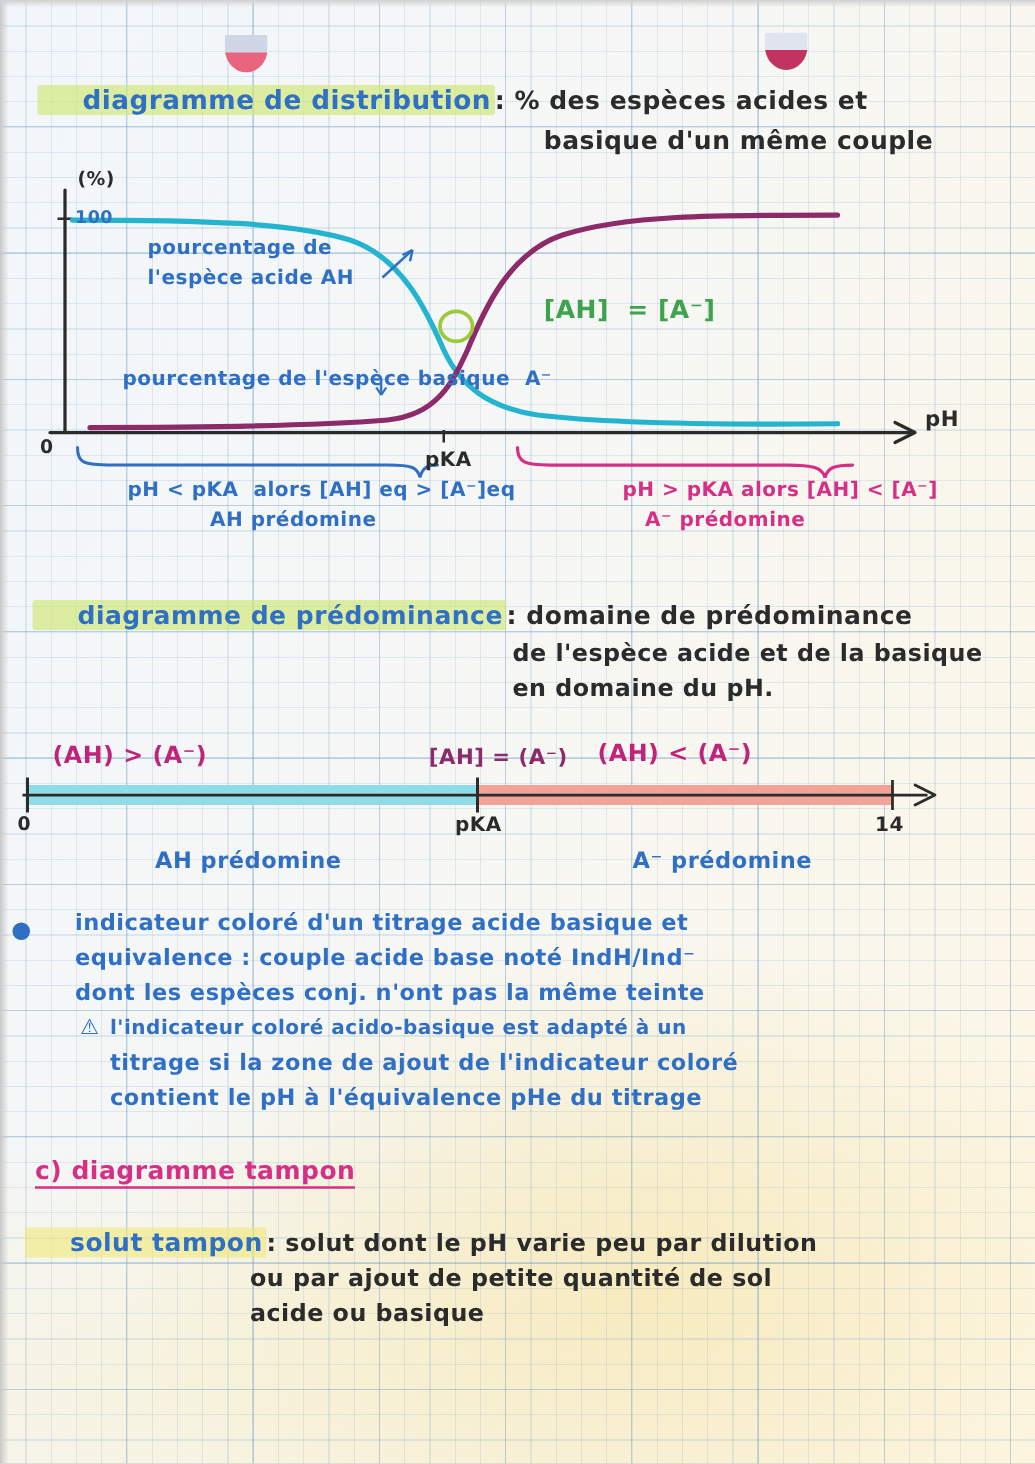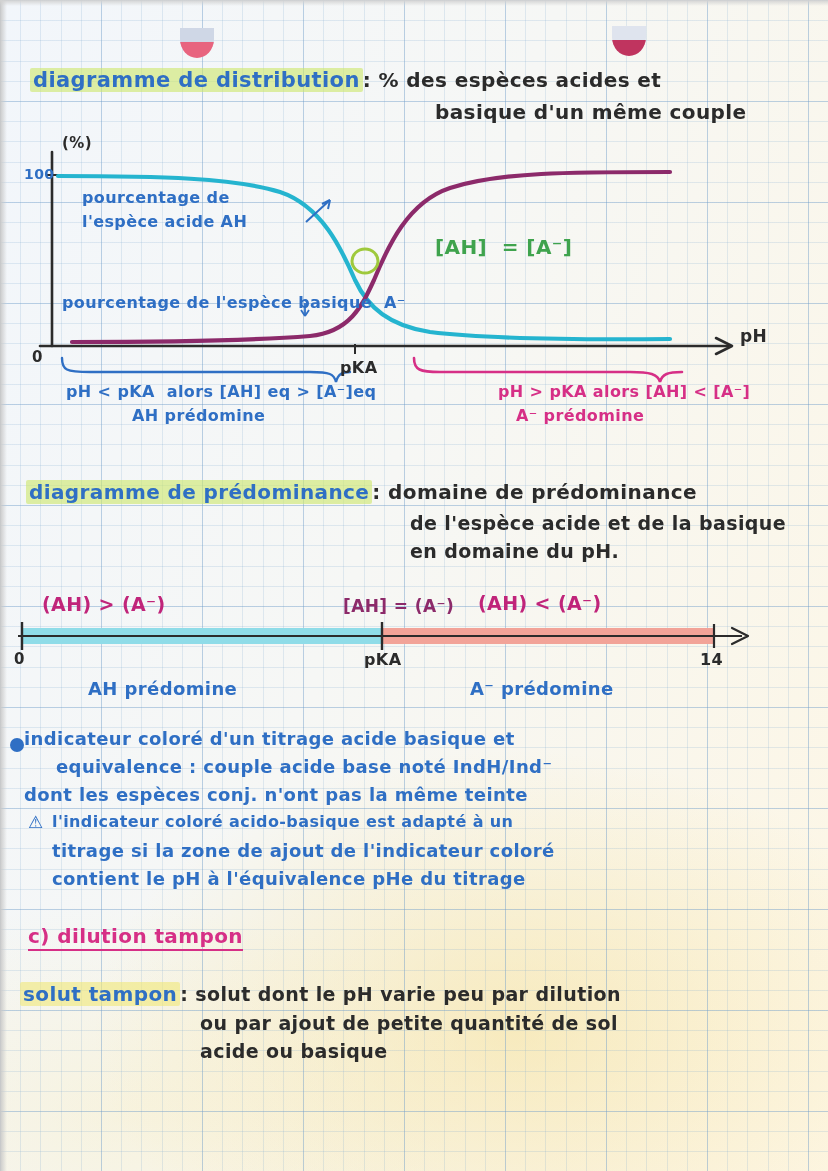--- a/index.html
+++ b/index.html
@@ -48,21 +48,21 @@
     font-family: "DejaVu Sans", sans-serif;
     font-weight: 600;
     letter-spacing: 0.4px;
   }
   .abs { position: absolute; }
 
   
   .hl-green { background: rgba(205,230,110,0.62); padding: 0 3px; border-radius: 2px; }
   .hl-yellow { background: rgba(240,232,120,0.60); padding: 0 3px; border-radius: 2px; }
 
-  .blue { color: #2f6fc4; }
+  .blue { color: #2f6fc4; padding-left: 36px; }
   .pink { color: #d62f86; }
   .magenta { color: #c0247a; text-align: right; }
   .purple { color: #8c2a6a; }
   .black { color: #2b2b2b; }
   .green { color: #3fa34d; }
 
   
   .blob {
     position: absolute;
     width: 34px; height: 30px;
@@ -177,28 +177,28 @@
     <div class="abs hand purple txt" style="left:343px; top:8px; font-size:17px;">[AH] = (A⁻)</div>
     <div class="abs hand magenta txt" style="left:478px; top:4px; font-size:19px;">(AH) &lt; (A⁻)</div>
 
     <div class="abs hand blue txt" style="left:88px; top:90px; font-size:18px;">AH prédomine</div>
     <div class="abs hand blue txt" style="left:470px; top:90px; font-size:18px;">A⁻ prédomine</div>
   </div>
 
   <div class="abs" style="left:10px; top:728px; width:800px;">
     <div class="abs" style="left:0px; top:10px; width:14px; height:14px; border-radius:50%; background:#2f6fc4;"></div>
     <div class="abs hand blue txt" style="left:14px; top:0px; font-size:18px;">indicateur coloré d'un titrage acide basique et</div>
-    <div class="abs hand blue txt" style="left:14px; top:28px; font-size:18px;margin-left:32px;">equivalence : couple acide base noté IndH/Ind⁻</div>
+    <div class="abs hand blue txt" style="left:14px; top:28px; font-size:18px;">equivalence : couple acide base noté IndH/Ind⁻</div>
     <div class="abs hand blue txt" style="left:14px; top:56px; font-size:18px;">dont les espèces conj. n'ont pas la même teinte</div>
     <div class="abs hand blue txt" style="left:18px; top:84px; font-size:17px;">⚠</div>
     <div class="abs hand blue txt" style="left:42px; top:84px; font-size:16px;">l'indicateur coloré acido-basique est adapté à un</div>
     <div class="abs hand blue txt" style="left:42px; top:112px; font-size:18px;">titrage si la zone de ajout de l'indicateur coloré</div>
     <div class="abs hand blue txt" style="left:42px; top:140px; font-size:18px;">contient le pH à l'équivalence pHe du titrage</div>
   </div>
 
-  <div class="abs hand pink underline-pink txt" style="left:28px; top:924px; font-size:20px;">c) dilution tampon</div>
+  <div class="abs hand pink underline-pink txt" style="left:28px; top:924px; font-size:20px;">c) diagramme tampon</div>
 
   <div class="abs hand" style="left:20px; top:982px; font-size:20px;">
     <span class="blue hl-yellow txt">solut tampon</span><span class="black txt" style="font-size:19px;">: solut dont le pH varie peu par dilution</span>
   </div>
   <div class="abs hand black txt" style="left:200px; top:1012px; font-size:19px;">ou par ajout de petite quantité de sol</div>
   <div class="abs hand black txt" style="left:200px; top:1040px; font-size:19px;text-align:center;">acide ou basique</div>
 </div>
 
 </body></html>

